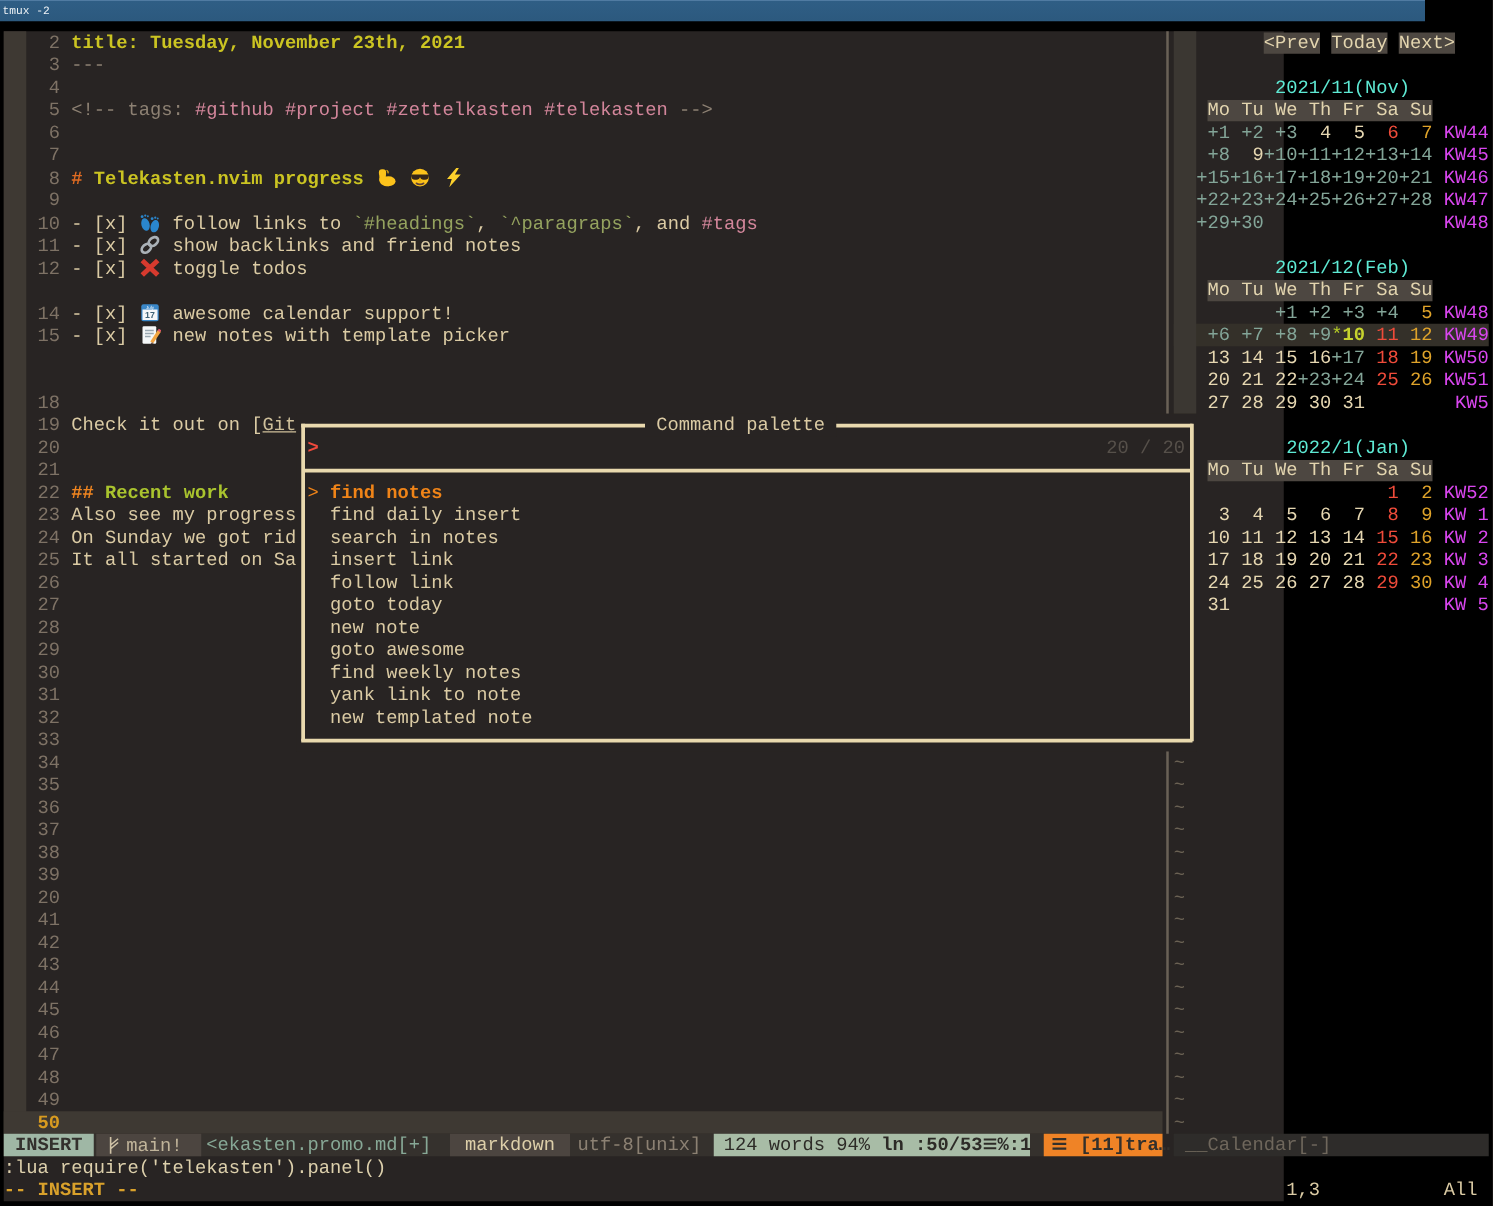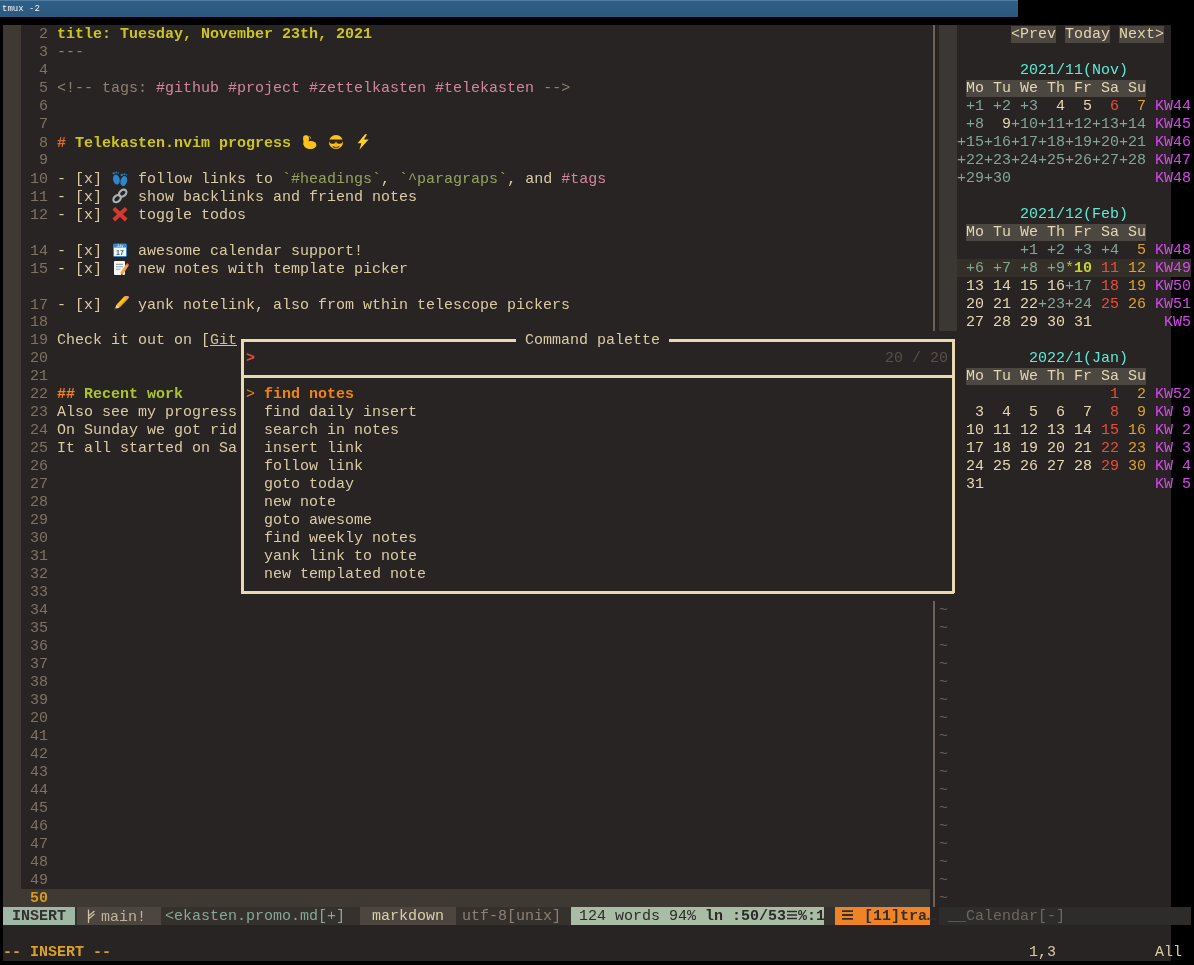--- a/index.html
+++ b/index.html
@@ -1,17 +1,17 @@
 <!DOCTYPE html>
 <html><head><meta charset="utf-8"><style>
 *{margin:0;padding:0;box-sizing:border-box}
 body{width:1194px;height:965px;background:#000;position:relative;overflow:hidden;font-family:"Liberation Mono",monospace}
-#bar{position:absolute;left:0;top:0;width:1018px;height:17px;background:linear-gradient(#507ba2 0,#507ba2 1px,#2f5e85 1px,#2c597e 100%)}
+#bar{position:absolute;left:0;top:0;width:1140px;height:17px;background:linear-gradient(#507ba2 0,#507ba2 1px,#2f5e85 1px,#2c597e 100%)}
 #bar span{position:absolute;left:2px;top:2px;font:9px/14px "Liberation Mono",monospace;color:#eef2f5}
-#term{position:absolute;left:3px;top:25px;width:1168px;height:936px;background:#282423}
+#term{position:absolute;left:3px;top:25px;width:1024px;height:936px;background:#282423}
 .t{position:absolute;white-space:pre;font:15px/18px "Liberation Mono",monospace;color:#dbcba4;padding-top:1px}
 .b{font-weight:bold}
 .num{color:#7e7265}
 .gray{color:#8d8173}
 .pink{color:#d3869b}
 .ttl{color:#cbc422;font-weight:bold}
 .h2t{color:#aac42e;font-weight:bold}
 .h1h{color:#df6b22;font-weight:bold}
 .h2h{color:#ef8520;font-weight:bold}
 .code{color:#95a35f}
@@ -93,29 +93,20 @@
           <text x="9" y="4.9" font-size="3.6" fill="#fff" text-anchor="middle" font-family="Liberation Sans">July</text>
           <text x="9" y="12.8" font-size="7" font-weight="bold" fill="#3d6277" text-anchor="middle" font-family="Liberation Sans">17</text>
         </svg></span> awesome calendar support!</div>
     <div class="t" style="left:18px;top:234px"><span class="num" style=""> 15</span> - [x] <span class="e"><svg width="18" height="16" viewBox="0 0 18 16">
           <rect x="3" y="1" width="11" height="14" rx="1" fill="#f5f7f8"></rect>
           <path d="M5 4.4h7M5 6.8h7M5 9.2h4.5" stroke="#9aa7b0" stroke-width="1.1"></path>
           <path d="M16.6 4.6 L10.4 13.9" stroke="#f2a541" stroke-width="2.8"></path>
           <path d="M16.1 2.9 l1.9 1.3 -1 1.5 -1.9 -1.3z" fill="#e2556a"></path>
           <path d="M9.4 15.4 L10.5 13.7 l1.6 1.1z" fill="#5d4037"></path>
         </svg></span> new notes with template picker</div>
-    <div class="t" style="left:18px;top:270px"><span class="num" style=""> 17</span> - [x] <span class="e"><svg width="18" height="16" viewBox="0 0 18 16">
-          <g transform="rotate(44 9 8)">
-            <rect x="6.9" y="-3.4" width="4.2" height="3.1" rx="1.1" fill="#ee8f9e"></rect>
-            <rect x="6.9" y="-0.6" width="4.2" height="11.2" fill="#fcc21b"></rect>
-            <rect x="9.8" y="-0.6" width="1.3" height="11.2" fill="#e2a713"></rect>
-            <path d="M6.9 10.6 L9 15.8 L11.1 10.6z" fill="#f3dcb2"></path>
-            <path d="M8.3 13.4 L9 15.8 L9.8 13.4z" fill="#433325"></path>
-          </g>
-        </svg></span> yank notelink, also from wthin telescope pickers</div>
     <div class="t" style="left:18px;top:288px"><span class="num" style=""> 18</span> </div>
     <div class="t" style="left:18px;top:306px"><span class="num" style=""> 19</span> Check it out on [<span class="lnk">Git</span></div>
     <div class="t" style="left:18px;top:324px"><span class="num" style=""> 20</span> </div>
     <div class="t" style="left:18px;top:342px"><span class="num" style=""> 21</span> </div>
     <div class="t" style="left:18px;top:360px"><span class="num" style=""> 22</span> <span class="h2h">## </span><span class="h2t">Recent work</span></div>
     <div class="t" style="left:18px;top:378px"><span class="num" style=""> 23</span> Also see my progress</div>
     <div class="t" style="left:18px;top:396px"><span class="num" style=""> 24</span> On Sunday we got rid</div>
     <div class="t" style="left:18px;top:414px"><span class="num" style=""> 25</span> It all started on Sa</div>
     <div class="t" style="left:18px;top:432px"><span class="num" style=""> 26</span> </div>
     <div class="t" style="left:18px;top:450px"><span class="num" style=""> 27</span> </div>
@@ -153,21 +144,21 @@
     <div class="t " style="left:1017px;top:180px"><span class="corg">2021/12(Feb)</span></div>
     <div class="t " style="left:963px;top:198px"><span class="hdr">Mo Tu We Th Fr Sa Su</span></div>
     <div class="t " style="left:954px;top:216px">      <span class="teal"> +1 +2 +3 +4</span><span class="cgld">  5</span> <span class="kw">KW48</span></div>
     <div class="t " style="left:954px;top:234px"><span class="teal"> +6 +7 +8 +9</span><span class="tods">*</span><span class="tod">10</span><span class="crd"> 11</span><span class="cgld"> 12</span> <span class="kw">KW49</span></div>
     <div class="t " style="left:954px;top:252px"><span class="day"> 13 14 15 16</span><span class="teal">+17</span><span class="crd"> 18</span><span class="cgld"> 19</span> <span class="kw">KW50</span></div>
     <div class="t " style="left:954px;top:270px"><span class="day"> 20 21 22</span><span class="teal">+23+24</span><span class="crd"> 25</span><span class="cgld"> 26</span> <span class="kw">KW51</span></div>
     <div class="t " style="left:954px;top:288px"><span class="day"> 27 28 29 30 31</span>        <span class="kw">KW5</span></div>
     <div class="t " style="left:1026px;top:324px"><span class="corg">2022/1(Jan)</span></div>
     <div class="t " style="left:963px;top:342px"><span class="hdr">Mo Tu We Th Fr Sa Su</span></div>
     <div class="t " style="left:954px;top:360px">                 <span class="crd">1</span><span class="cgld">  2</span> <span class="kw">KW52</span></div>
-    <div class="t " style="left:954px;top:378px"><span class="day">  3  4  5  6  7</span><span class="crd">  8</span><span class="cgld">  9</span> <span class="kw">KW 9</span></div>
+    <div class="t " style="left:954px;top:378px"><span class="day">  3  4  5  6  7</span><span class="crd">  8</span><span class="cgld">  9</span> <span class="kw">KW 1</span></div>
     <div class="t " style="left:954px;top:396px"><span class="day"> 10 11 12 13 14</span><span class="crd"> 15</span><span class="cgld"> 16</span> <span class="kw">KW 2</span></div>
     <div class="t " style="left:954px;top:414px"><span class="day"> 17 18 19 20 21</span><span class="crd"> 22</span><span class="cgld"> 23</span> <span class="kw">KW 3</span></div>
     <div class="t " style="left:954px;top:432px"><span class="day"> 24 25 26 27 28</span><span class="crd"> 29</span><span class="cgld"> 30</span> <span class="kw">KW 4</span></div>
     <div class="t " style="left:954px;top:450px"><span class="day"> 31</span>                   <span class="kw">KW 5</span></div>
     <div class="t " style="left:936px;top:576px"><span class="tld">~</span></div>
     <div class="t " style="left:936px;top:594px"><span class="tld">~</span></div>
     <div class="t " style="left:936px;top:612px"><span class="tld">~</span></div>
     <div class="t " style="left:936px;top:630px"><span class="tld">~</span></div>
     <div class="t " style="left:936px;top:648px"><span class="tld">~</span></div>
     <div class="t " style="left:936px;top:666px"><span class="tld">~</span></div>
@@ -222,15 +213,16 @@
           <g stroke="#2d2b27" stroke-width="1.6">
             <path d="M1 2.5h10M1 6h10M1 9.5h10"></path>
           </g>
         </svg></span><span class="b">%:1</span></div>
     <div class="t" style="left:838px;top:882px;color:#33302c"><span style="display:inline-block;width:14px;vertical-align:-1px"><svg width="14" height="12" viewBox="0 0 14 12">
           <g stroke="#33302c" stroke-width="1.8">
             <path d="M1 2.2h11M1 6h11M1 9.8h11"></path>
           </g>
         </svg></span><span class="b"> [11]tra…</span></div>
     <div class="t " style="left:945px;top:882px"><span style="color:#6f675c">__Calendar[-]</span></div>
+    <div class="t " style="left:0px;top:900px"><span style="color:#ddd0ac">:lua require('telekasten').panel()</span></div>
     <div class="t " style="left:0px;top:918px"><span class="b" style="color:#d9a12b">-- INSERT --</span></div>
     <div class="t " style="left:1026px;top:918px"><span>1,3</span></div>
     <div class="t " style="left:1152px;top:918px"><span>All</span></div>
   </div>
 </body></html>

